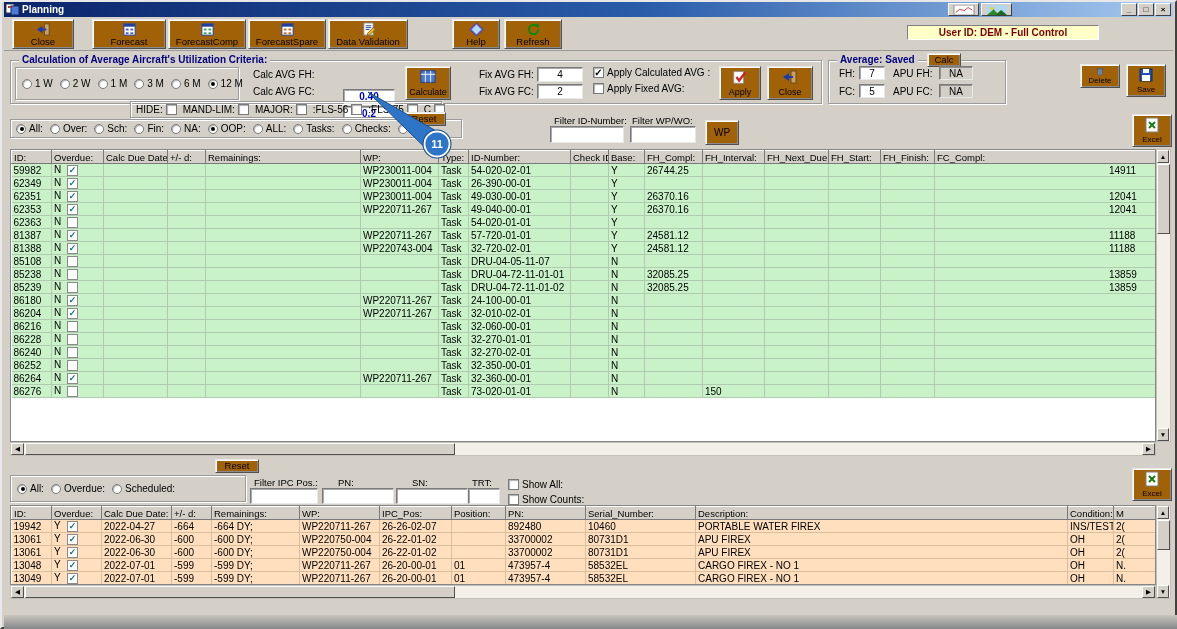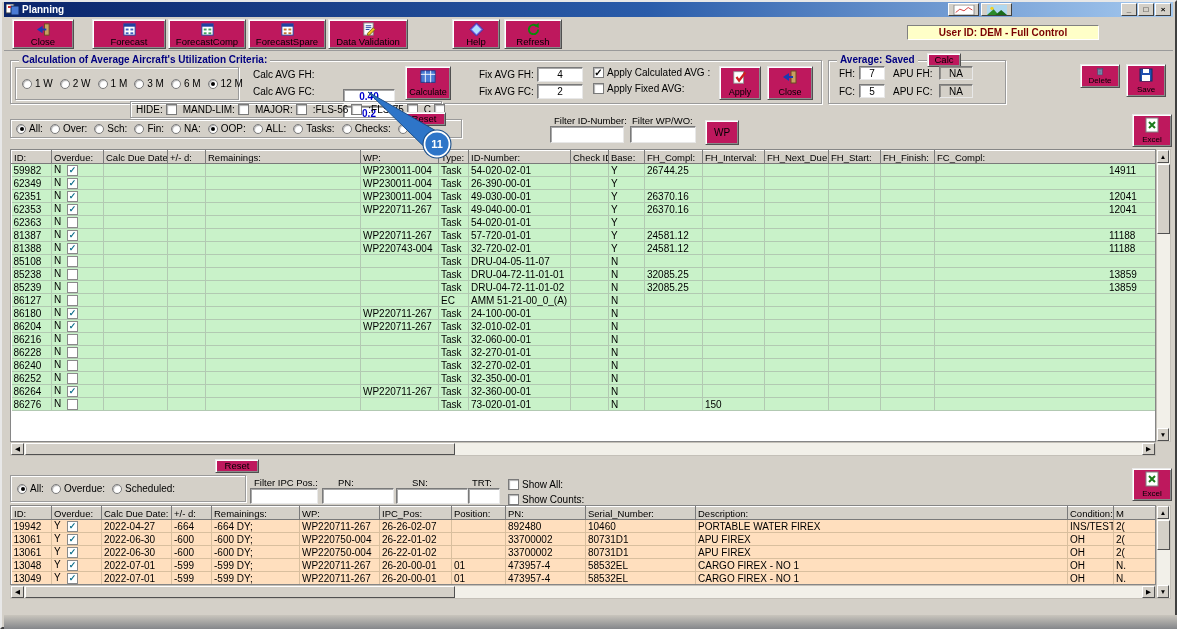--- a/index.html
+++ b/index.html
@@ -14,21 +14,21 @@
   .title-icon svg { width:13px; height:11px; display:block; }
   .title-text { color:#fff; font-weight:bold; font-size:10px; }
   .pictool { position:absolute; left:944px; top:1px; display:flex; gap:2px; }
   .picbtn { width:31px; height:13px; background:#d4d0c8; border:1px solid; border-color:#fff #404040 #404040 #fff; padding:0; display:flex; align-items:center; justify-content:center; }
   .picbtn svg { width:26px; height:10px; display:block; }
   .winbtns { position:absolute; right:2px; top:1px; display:flex; }
   .winbtn { width:16px; height:13px; background:#d4d0c8; border:1px solid; border-color:#fff #404040 #404040 #fff; font-size:8px; line-height:11px; text-align:center; margin-left:1px; font-weight:bold; }
 
   
   .toolbar { position:absolute; left:2px; top:15px; right:2px; height:34px; background:#d4d0c8; border-bottom:1px solid #9a9a9a; z-index:5; }
-  .b3 { background:#be185d; border:1px solid; border-color:#e9e9e9 #505050 #505050 #e9e9e9; box-shadow:inset 1px 1px 0 #fff, inset -1px -1px 0 #8a8a8a; }
+  .b3 { background:#a16207; border:1px solid; border-color:#e9e9e9 #505050 #505050 #e9e9e9; box-shadow:inset 1px 1px 0 #fff, inset -1px -1px 0 #8a8a8a; }
   .tbtn { position:absolute; top:2px; height:30px; display:flex; flex-direction:column; align-items:center; justify-content:space-between; padding:2px 1px 1px; font-size:10px; cursor:default; }
   .tbtn .ticon { height:15px; display:flex; align-items:center; }
   .tbtn .ticon svg { width:15px; height:15px; display:block; }
   .tbtn .tlabel { font-size:9.5px; line-height:10px; white-space:nowrap; }
   .userid { position:absolute; left:903px; top:8px; width:192px; height:15px; background:#ffffc8; border:1px solid; border-color:#808080 #fff #fff #808080; color:#7a0000; font-weight:bold; font-size:10px; text-align:center; line-height:13px; }
 
   
   .gb { position:absolute; border:1px solid #9a9a9a; box-shadow:inset 1px 1px 0 #fff, 1px 1px 0 #fff; }
   .gb .legend { position:absolute; top:-7px; left:8px; background:#d4d0c8; padding:0 3px; font-size:10px; font-weight:bold; color:#000080; white-space:nowrap; }
   .etch { position:absolute; border:1px solid #9a9a9a; box-shadow:inset 1px 1px 0 #fff, 1px 1px 0 #fff; }
@@ -592,38 +592,20 @@
             <td class="c-check_id"></td>
             <td class="c-base">N</td>
             <td class="c-fh_compl">32085.25</td>
             <td class="c-fh_interval"></td>
             <td class="c-fh_next_due"></td>
             <td class="c-fh_start"></td>
             <td class="c-fh_finish"></td>
             <td class="c-fc_compl">13859</td>
           </tr>
           <tr class="trow">
-            <td class="c-id">86127</td>
-            <td class="c-overdue"><span class="ovflag">N</span><span class="cb"></span></td>
-            <td class="c-calc_due"></td>
-            <td class="c-pmd"></td>
-            <td class="c-remainings"></td>
-            <td class="c-wp"></td>
-            <td class="c-type">EC</td>
-            <td class="c-id_number">AMM 51-21-00_0_(A)</td>
-            <td class="c-check_id"></td>
-            <td class="c-base">N</td>
-            <td class="c-fh_compl"></td>
-            <td class="c-fh_interval"></td>
-            <td class="c-fh_next_due"></td>
-            <td class="c-fh_start"></td>
-            <td class="c-fh_finish"></td>
-            <td class="c-fc_compl"></td>
-          </tr>
-          <tr class="trow">
             <td class="c-id">86180</td>
             <td class="c-overdue"><span class="ovflag">N</span><span class="cb">✓</span></td>
             <td class="c-calc_due"></td>
             <td class="c-pmd"></td>
             <td class="c-remainings"></td>
             <td class="c-wp">WP220711-267</td>
             <td class="c-type">Task</td>
             <td class="c-id_number">24-100-00-01</td>
             <td class="c-check_id"></td>
             <td class="c-base">N</td>

